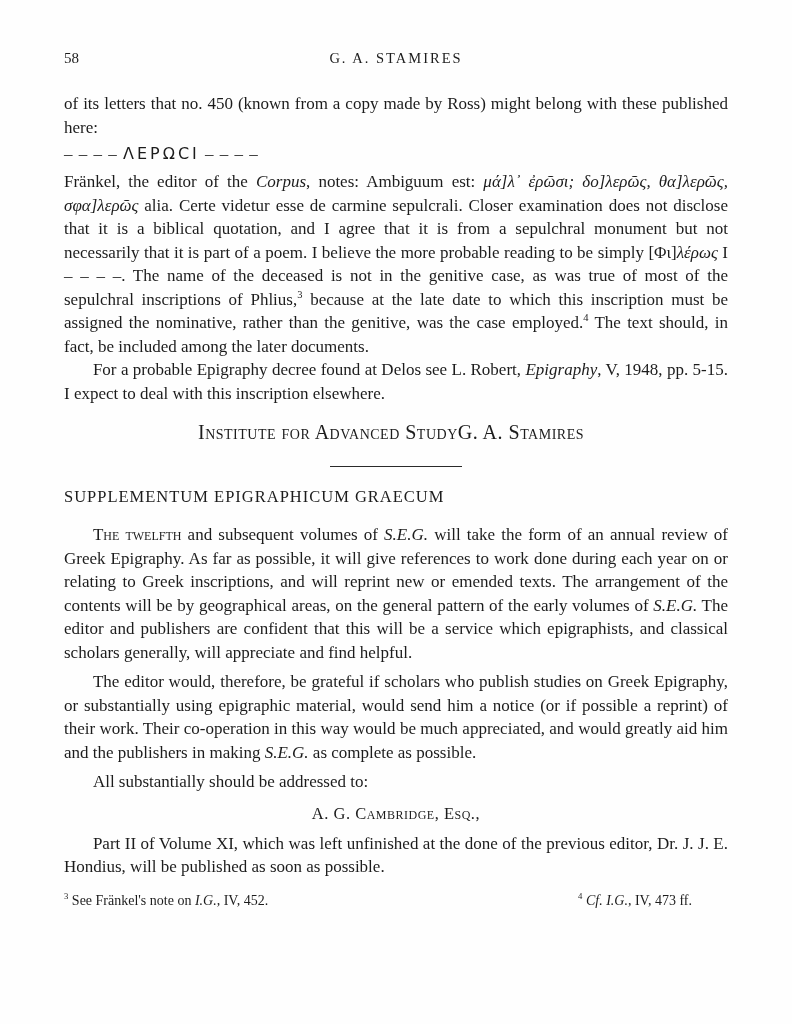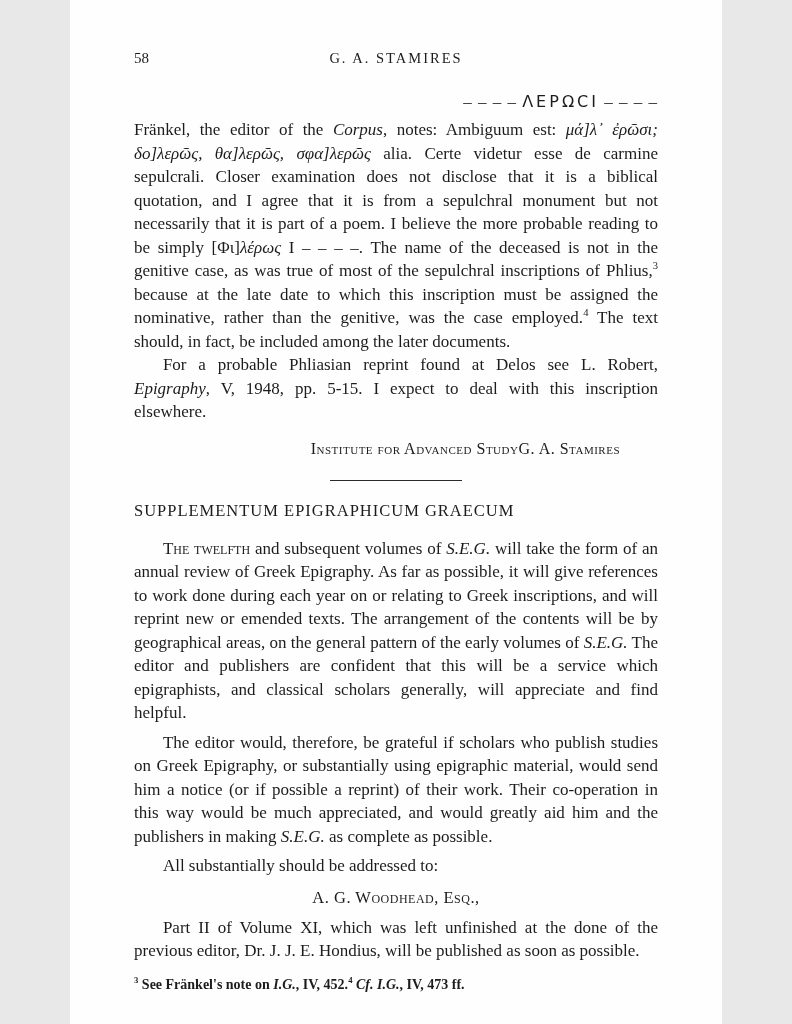--- a/index.html
+++ b/index.html
@@ -1,18 +1,18 @@
 <!DOCTYPE html>
 <html><head>
 <meta charset="utf-8">
 <style>
   html, body { margin: 0; padding: 0; background: #e8e8e8; }
   .page {
     position: relative;
-    width: 652px;
+    width: 792px;
     height: 1024px;
     margin: 0 auto;
     background: #fefefe;
     color: #1c1c1c;
     font-family: "Liberation Serif", "DejaVu Serif", serif;
     box-sizing: border-box;
     padding: 50px 64px 0 64px;
     overflow: hidden;
   }
   .running-header {
@@ -33,31 +33,31 @@
     font-size: 17px;
     line-height: 23.5px;
     text-align: justify;
   }
   p.indent { text-indent: 1.7em; }
   .s-i { font-style: italic; }
   .s-sc { font-variant: small-caps; margin-top: 42px; }
   .s-ep { letter-spacing: 3px; font-family: "DejaVu Sans", sans-serif; font-size: 16px; }
   sup { font-size: 0.62em; line-height: 0; }
   .inscription {
-    text-align: right;
+    text-align: left;
     font-size: 17px;
     margin: 5px 0 6px 0;
     letter-spacing: 1px;
   }
   .signature-row {
     display: flex;
-    justify-content: flex-end;
+    justify-content: center;
     margin-top: 16px;
     padding: 0 38px 0 28px;
-    font-size: 16px;
+    font-size: 20px;
   }
   .sc { font-variant: small-caps; letter-spacing: 0.5px; }
   .divider {
     width: 132px;
     border-top: 1.5px solid #2a2a2a;
     margin: 22px auto 20px auto;
   }
   .section-heading {
     margin: 0 0 16px 0;
     text-align: left;
@@ -67,42 +67,43 @@
   }
   .spacer-s { height: 6px; }
   .address-block {
     margin: 8px 0 6px 0;
     text-align: center;
     font-size: 16.5px;
     line-height: 24px;
   }
   .footnotes {
     display: flex;
+    justify-content: space-between;
     margin-top: 14px;
     padding-right: 36px;
     font-size: 14px;
-    font-weight: bold;
   }
 </style>
 </head>
 <body>
 
 <div class="page">
 
   <header class="running-header">
     <span class="pagenum">58</span>
     <span class="runhead">G. A. STAMIRES</span>
   </header>
 
+  <p class="body-text"><span>of its letters that no. 450 (known from a copy made by Ross) might belong with these published here:</span></p>
 
   <div class="inscription"><span>– – – – </span><span class="s-ep">ΛΕΡΩCΙ</span><span> – – – –</span></div>
 
   <p class="body-text"><span>Fränkel, the editor of the </span><span class="s-i">Corpus</span><span>, notes: Ambiguum est: </span><span class="s-i">μά]λ᾽ ἐρῶσι; δο]λερῶς, θα]λερῶς, σφα]λερῶς</span><span> alia. Certe videtur esse de carmine sepulcrali. Closer examination does not disclose that it is a biblical quotation, and I agree that it is from a sepulchral monument but not necessarily that it is part of a poem. I believe the more probable reading to be simply [Φι]</span><span class="s-i">λέρως</span><span> I – – – –. The name of the deceased is not in the genitive case, as was true of most of the sepulchral inscriptions of Phlius,</span><sup>3</sup><span> because at the late date to which this inscription must be assigned the nominative, rather than the genitive, was the case employed.</span><sup>4</sup><span> The text should, in fact, be included among the later documents.</span></p>
 
-  <p class="body-text indent"><span>For a probable Phliasian reprint found at Delos see L. Robert, </span><span class="s-i">Epigraphy</span><span>, V, 1948, pp. 5-15. I expect to deal with this inscription elsewhere.</span></p>
+  <p class="body-text indent"><span>For a probable Epigraphy decree found at Delos see L. Robert, </span><span class="s-i">Epigraphy</span><span>, V, 1948, pp. 5-15. I expect to deal with this inscription elsewhere.</span></p>
 
   <div class="signature-row">
     <span class="sc">Institute for Advanced Study</span>
     <span class="sc">G. A. Stamires</span>
   </div>
 
   <div class="divider"></div>
 
   <h2 class="section-heading">SUPPLEMENTUM EPIGRAPHICUM GRAECUM</h2>
 
@@ -110,21 +111,21 @@
 
   <div class="spacer-s"></div>
 
   <p class="body-text indent"><span>The editor would, therefore, be grateful if scholars who publish studies on Greek Epigraphy, or substantially using epigraphic material, would send him a notice (or if possible a reprint) of their work. Their co-operation in this way would be much appreciated, and would greatly aid him and the publishers in making </span><span class="s-i">S.E.G.</span><span> as complete as possible.</span></p>
 
   <div class="spacer-s"></div>
 
   <p class="body-text indent"><span>All substantially should be addressed to:</span></p>
 
   <div class="address-block">
-    <div class="sc">A. G. Woodhead, Esq.,</div>
+    <div class="sc">A. G. Cambridge, Esq.,</div>
   </div>
 
   <p class="body-text indent"><span>Part II of Volume XI, which was left unfinished at the done of the previous editor, Dr. J. J. E. Hondius, will be published as soon as possible.</span></p>
 
   <footer class="footnotes">
     <span><sup>3</sup><span> See Fränkel's note on </span><span class="s-i">I.G.</span><span>, IV, 452.</span></span>
     <span><sup>4</sup><span class="s-i"> Cf. </span><span class="s-i">I.G.</span><span>, IV, 473 ff.</span></span>
   </footer>
 
 </div>

